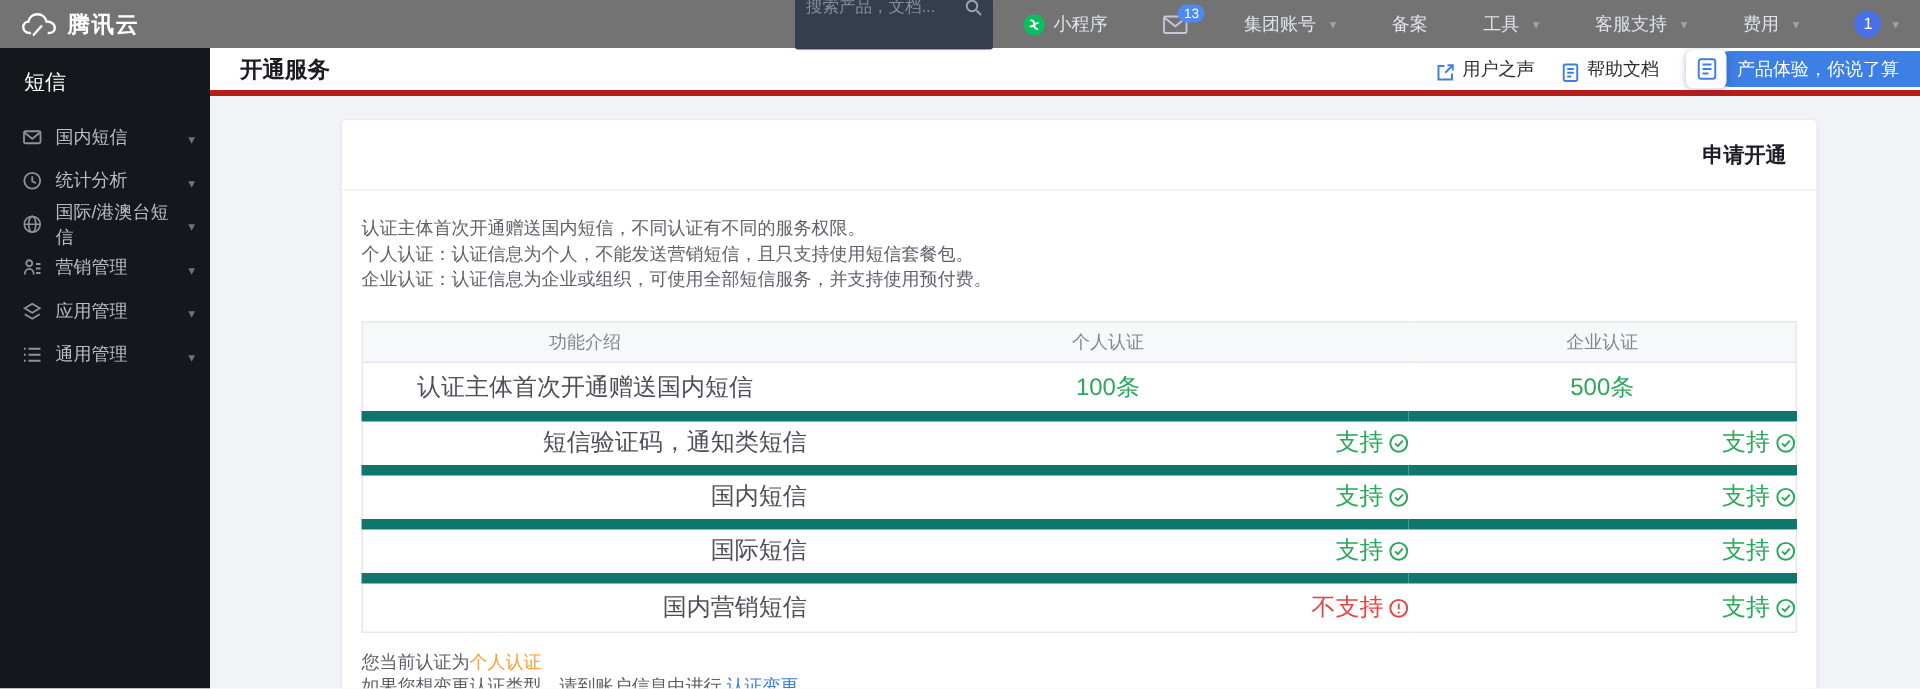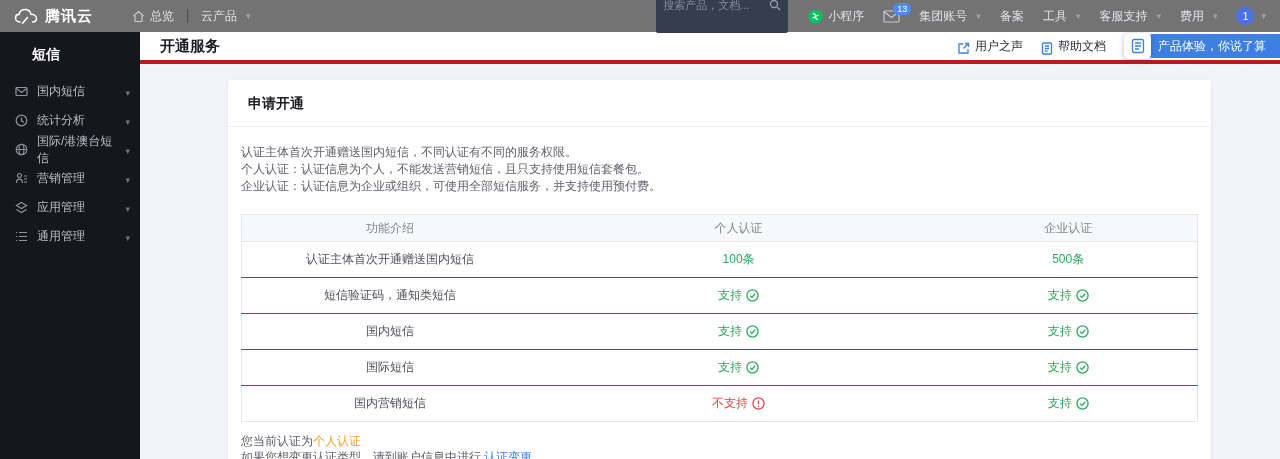--- a/index.html
+++ b/index.html
@@ -23,37 +23,37 @@
   .caret::after { content:"▾"; font-size:9px; color:#9aa1b0; margin-left:4px; }
   .searchbox {
     margin-left:auto; width:132px; height:34px; background:#363d4d; border-radius:2px;
     display:flex; align-items:flex-start; padding:0 7px; gap:6px;
   }
   .searchbox input {
     flex:1; min-width:0; background:transparent; border:none; outline:none;
     color:#cfd4df; font-size:11px; font-family:inherit;
   }
   .searchbox input::placeholder { color:#848d9f; }
-  .top-right { display:flex; align-items:center; gap:19px; margin:0 14px 0 20px; }
+  .top-right { display:flex; align-items:center; gap:37px; margin:0 14px 0 20px; }
   .top-link { display:flex; align-items:center; gap:5px; cursor:pointer; white-space:nowrap; }
   .mail-wrap { position:relative; cursor:pointer; }
   .badge {
     position:absolute; top:-7px; left:10px; background:#4d8bf0; color:#fff;
     font-size:9px; line-height:12px; padding:0 4px; border-radius:7px;
   }
   .avatar-wrap { display:flex; align-items:center; gap:3px; cursor:pointer; }
   .avatar { width:18px; height:18px; border-radius:50%; background:#4a70e8; color:#fff;
             display:flex; align-items:center; justify-content:center; font-size:11px; }
 
   
   .sidebar {
     position:absolute; top:32px; left:0; width:140px; height:427px;
     background:#15171c; color:#b9bdc6;
   }
-  .sidebar-title { color:#fff; font-size:14px; font-weight:bold; padding:14px 32px 13px; }
+  .sidebar-title { color:#fff; font-size:14px; font-weight:normal; padding:14px 16px 13px; }
   .menu-item {
     height:29px; display:flex; align-items:center; gap:9px;
     padding:0 10px 0 15px; cursor:pointer; color:#b9bdc6;
   }
   .menu-item .mi-icon { width:13px; height:13px; flex:none; }
   .menu-item .mi-icon svg { stroke:#8e939e; }
   .menu-item.active { background:#2667d8; color:#fff; }
   .menu-item.active .mi-icon svg { stroke:#fff; }
   .mi-caret { margin-left:auto; }
   .mi-caret::after { content:"▾"; font-size:9px; color:#6d727e; }
@@ -78,64 +78,50 @@
     display:flex; align-items:center; padding:0 14px 0 16px; cursor:pointer; white-space:nowrap;
   }
 
   
   .content { position:absolute; top:64px; left:140px; width:1140px; height:395px; overflow:hidden; }
   .card {
     margin:16px 69px 0 88px; background:#fff; border-radius:3px;
     box-shadow:0 1px 3px rgba(20,30,60,.10); height:520px;
   }
   .card-title { font-size:14px; font-weight:bold; color:#1c1c24;
-                padding:15px 20px 13px; border-bottom:1px solid #f0f0f3; }
+                padding:15px 20px 13px; border-bottom:1px solid #f0f0f3;text-align:right; }
   .card-body { padding:17px 13px 0; }
   .desc p { font-size:12px; color:#60606a; line-height:17px; }
   .auth-table { width:100%; border-collapse:collapse; border:1px solid #e6e7ec; margin-top:19px; }
   .auth-table th {
     background:#f7f8fa; color:#85858f; font-weight:normal; font-size:12px;
     height:27px; text-align:center; border-bottom:1px solid #e6e7ec;
   }
-  .auth-table td { height:36px; text-align:center; font-size:12px; color:#4e4e58; }
-  .auth-table tbody tr + tr td { border-top:1px solid #0f766e; }
+  .auth-table td { height:36px; text-align:center; font-size:16px; color:#4e4e58; }
+  .auth-table tbody tr + tr td { border-top:7px solid #0f766e;text-align:right; }
   .val-green { color:#2aa85c; }
   .val-red { color:#e54545; }
   .cell-flex { display:inline-flex; align-items:center; gap:4px; }
   .note { font-size:12px; color:#5c5c66; line-height:16px; }
   .note-block { margin-top:11px; }
   .hl-orange { color:#ff9c2b; }
   .link-blue { color:#3a7be0; cursor:pointer; }
 </style>
 </head>
 <body>
 
 <div class="topbar">
   <div class="brand">
     <span>
       <svg width="24" height="17" viewBox="0 0 24 17" fill="none" stroke="#fff" stroke-width="1.6">
         <path d="M6 14 C3 14 1.5 12 1.5 10 C1.5 8 3 6.5 5 6.4 C5.6 3.5 8 1.5 11 1.5 C14 1.5 16.4 3.6 17 6.3 C19.6 6.3 22.5 7.8 22.5 10.6 C22.5 13 20.5 14 18.5 14" stroke-linecap="round"></path>
         <path d="M8.5 15.2 L13.5 9.5" stroke-linecap="round"></path>
       </svg>
     </span>
     <span>腾讯云</span>
-  </div>
-  <div class="top-nav">
-    <div class="top-item">
-      <span>
-        <svg width="13" height="13" viewBox="0 0 13 13" fill="none" stroke="#c6cad4" stroke-width="1.2">
-          <path d="M1.5 6 L6.5 1.5 L11.5 6 M3 5.5 V11.5 H10 V5.5"></path>
-        </svg>
-      </span>
-      <span>总览</span>
-    </div>
-    <div class="top-sep"></div>
-    <div class="top-item caret">
-      <span>云产品</span>
-    </div>
   </div>
 
   <div class="searchbox">
     <input type="text" placeholder="搜索产品，文档..." style="">
     <span>
       <svg width="12" height="12" viewBox="0 0 12 12" fill="none" stroke="#9aa1b0" stroke-width="1.3">
         <circle cx="5" cy="5" r="3.5"></circle>
           <path d="M8 8 L11 11"></path>
       </svg>
     </span>

